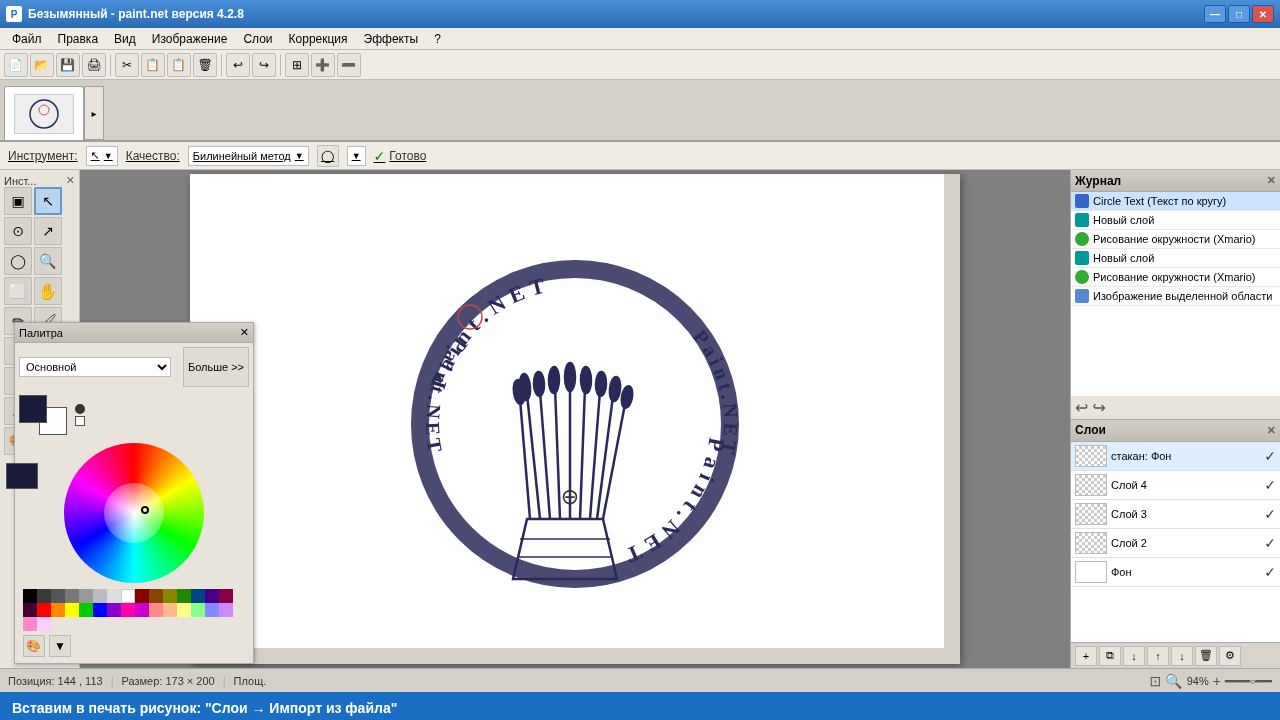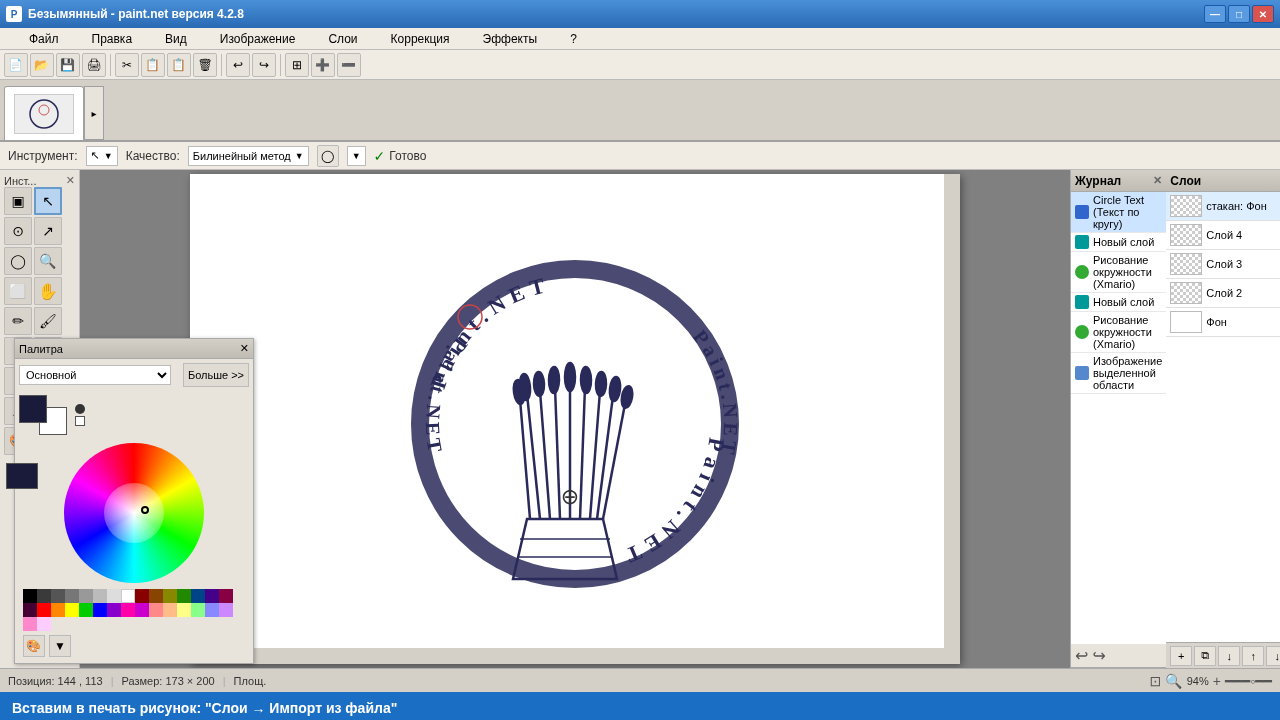--- a/index.html
+++ b/index.html
@@ -26,21 +26,21 @@
     
     #menubar {
       height: 22px;
       background: #f0ece4;
       display: flex;
       align-items: center;
       padding: 0 4px;
       border-bottom: 1px solid #bbb;
       font-size: 12px;
     }
-    #menubar span { padding: 2px 8px; cursor: pointer; margin-left: 17px; }
+    #menubar span { padding: 2px 8px; cursor: pointer; }
 
     
     #toolbar1 {
       height: 30px;
       background: #f0ece4;
       display: flex;
       align-items: center;
       padding: 0 4px;
       gap: 2px;
       border-bottom: 1px solid #bbb;
@@ -85,20 +85,21 @@
     
     #optionsbar {
       height: 28px;
       background: #f0ece4;
       display: flex;
       align-items: center;
       padding: 0 8px;
       gap: 8px;
       border-bottom: 1px solid #bbb;
       font-size: 12px;
+      text-decoration: underline;
     }
     .opt-label { color: #333; }
     .opt-select {
       height: 20px;
       background: white;
       border: 1px solid #bbb;
       padding: 0 4px;
       font-size: 11px;
       display: flex; align-items: center; gap: 4px;
     }
@@ -172,21 +173,21 @@
       position: absolute;
       top: 50%;
       left: 50%;
       transform: translate(-50%, -50%);
     }
 
     
     #right-panels {
       width: 210px;
       display: flex;
-      flex-direction: row;
+      flex-direction: column;
       background: #e8e4dc;
       border-left: 1px solid #aaa;
     }
 
     
     #journal-panel {
       flex: 1;
       border-bottom: 1px solid #aaa;
       display: flex;
       flex-direction: column;
@@ -310,21 +311,21 @@
     }
     .palette-controls { display: flex; align-items: center; gap: 12px; padding: 4px; }
     .palette-select {
       height: 20px;
       background: white;
       border: 1px solid #bbb;
       font-size: 11px;
       padding: 0 2px;
       flex: 1;
     }
-    .palette-more { font-size: 11px; background: #e0dcd4; border: 1px solid #bbb; padding: 5px 4px; cursor: pointer; }
+    .palette-more { font-size: 11px; background: #e0dcd4; border: 1px solid #bbb; padding: 13px 4px; cursor: pointer; }
     .palette-colors-area { padding: 4px; }
     .palette-main-colors { display: flex; gap: 4px; margin-bottom: 4px; align-items: center; }
     .color-wheel-container { display: flex; justify-content: center; padding: 4px; }
     .color-wheel {
       width: 140px; height: 140px;
       border-radius: 50%;
       background: conic-gradient(
         hsl(0,100%,50%), hsl(30,100%,50%), hsl(60,100%,50%),
         hsl(90,100%,50%), hsl(120,100%,50%), hsl(150,100%,50%),
         hsl(180,100%,50%), hsl(210,100%,50%), hsl(240,100%,50%),

